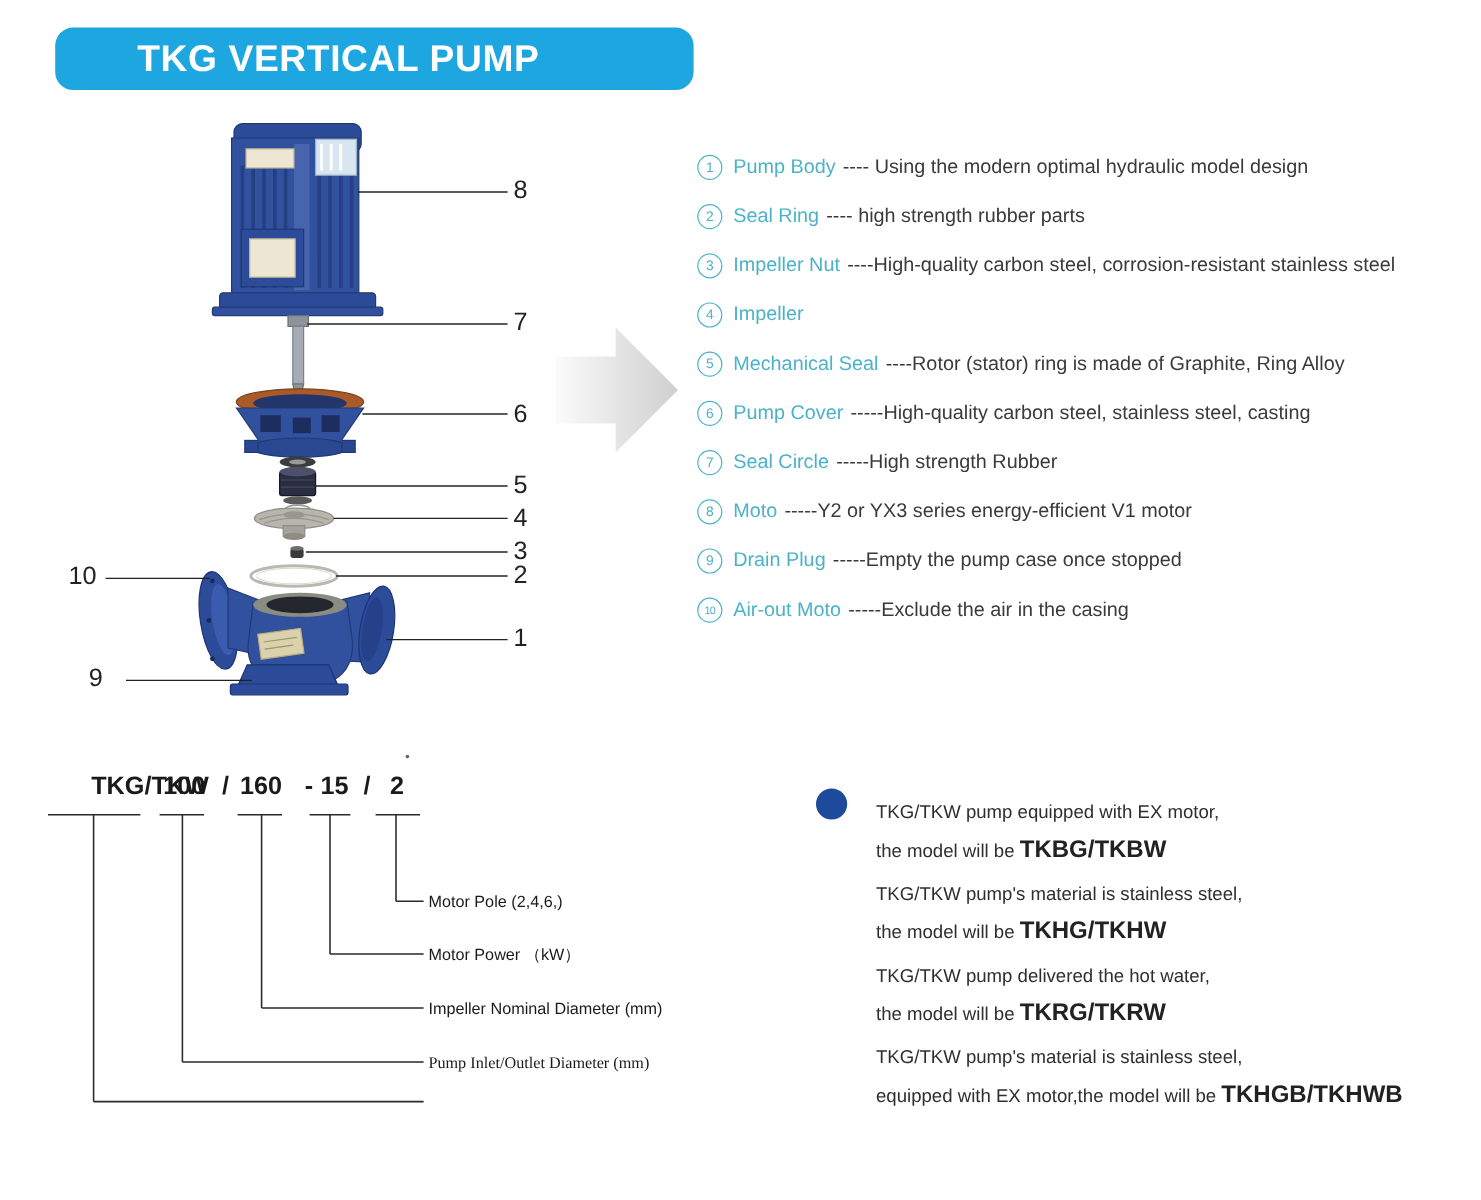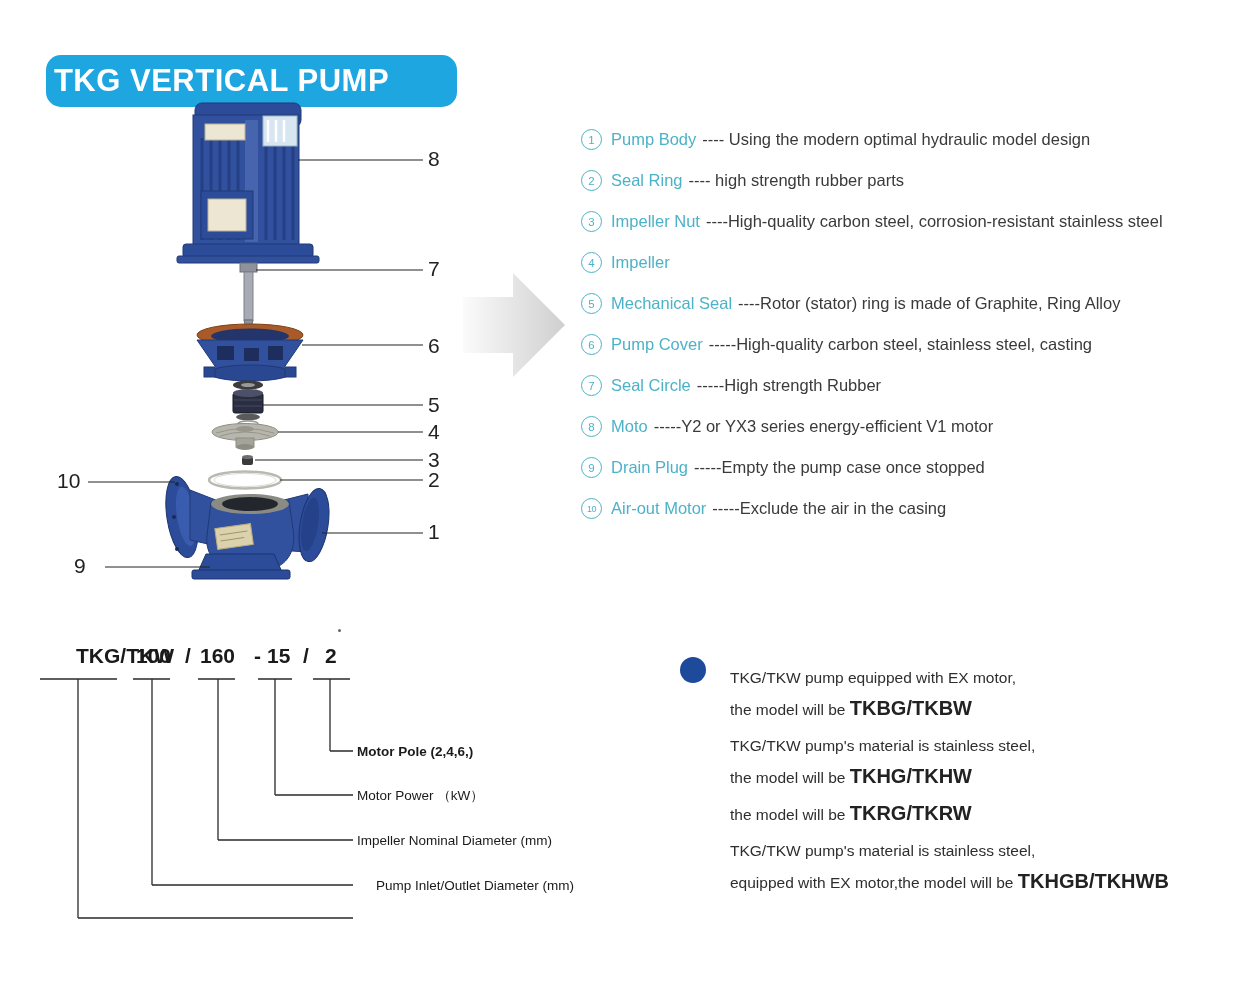--- a/index.html
+++ b/index.html
@@ -1,23 +1,23 @@
 <!DOCTYPE html>
 <html style="--banner-blue: #1ea6e0; --part-teal: #4cb2c8; --bullet-blue: #1d4a9b; --pump-blue: #31519e; --copper-rim: #a85b29;"><head>
 <meta charset="utf-8">
 <title>TKG Vertical Pump</title>
 <style>
   html,body{margin:0;padding:0;background:#ffffff;}
   .page{position:relative;width:1234px;height:1000px;background:#fff;overflow:hidden;
         font-family:"Liberation Sans",sans-serif;color:#333;}
 
   
-  .banner{position:absolute;left:46px;top:23px;width:411px;height:52px;
+  .banner{position:absolute;left:46px;top:23px;width:532px;height:52px;
           background:var(--banner-blue,#1ea6e0);border-radius:15px;
-          display:flex;align-items:center;justify-content:center;margin-top:32px;}
+          display:flex;align-items:center;justify-content:center;}
   .banner span{color:#fff;font-weight:bold;font-size:31px;letter-spacing:.5px;
                transform:translateX(-30px);white-space:nowrap;}
 
   
   .pump-svg{position:absolute;left:30px;top:88px;}
   .callout{position:absolute;font-size:21px;color:#222;line-height:22px;}
 
   
   .arrow-svg{position:absolute;left:455px;top:262px;}
 
@@ -221,21 +221,21 @@
         <span class="pname">Moto</span>
         <span class="pdesc">-----Y2 or YX3 series energy-efficient V1 motor</span>
       </div>
     <div class="part-row">
         <span class="pnum">9</span>
         <span class="pname">Drain Plug</span>
         <span class="pdesc">-----Empty the pump case once stopped</span>
       </div>
     <div class="part-row">
         <span class="pnum small">10</span>
-        <span class="pname">Air-out Motor</span>
+        <span class="pname">Air-out Moto</span>
         <span class="pdesc">-----Exclude the air in the casing</span>
       </div>
   </div>
 
   <span class="code-part" style="left:36px;margin-left:40px;">TKG/TKW</span>
   <span class="code-part" style="left:136px;">100</span>
   <span class="code-part code-sep" style="left:185px;">/</span>
   <span class="code-part" style="left:200px;">160</span>
   <span class="code-part code-sep" style="left:254px;">-</span>
   <span class="code-part" style="left:267px;">15</span>
@@ -246,29 +246,30 @@
   <svg class="tree-svg" width="560" height="290" viewBox="0 0 560 290">
     <g stroke="#2a2a2a" stroke-width="1.3" fill="none">
       <path d="M10 9 H87 M48 9 V248 M48 248 H323"></path>
       <path d="M103 9 H140 M122 9 V215 M122 215 H323"></path>
       <path d="M168 9 H205 M188 9 V170 M188 170 H323"></path>
       <path d="M228 9 H262 M245 9 V125 M245 125 H323"></path>
       <path d="M283 9 H320 M300 9 V81 M300 81 H323"></path>
     </g>
   </svg>
 
-  <div class="code-label" style="left:357px;top:743px;font-weight:bold;">Motor Pole (2,4,6,)</div>
+  <div class="code-label" style="left:357px;top:743px;">Motor Pole (2,4,6,)</div>
   <div class="code-label" style="left:357px;top:787px;">Motor Power （kW）</div>
   <div class="code-label" style="left:357px;top:832px;">Impeller Nominal Diameter (mm)</div>
-  <div class="code-label" style="left:376px;top:877px;">Pump Inlet/Outlet Diameter (mm)</div>
+  <div class="code-label" style="left:357px;top:877px;font-family:Liberation Serif, serif;">Pump Inlet/Outlet Diameter (mm)</div>
 
   <div class="bullet"></div>
   <div class="notes">
     <p class="l1">TKG/TKW pump equipped with EX motor,</p>
     <p class="l2"><span>the model will be </span><b>TKBG/TKBW</b></p>
     <p class="l1">TKG/TKW pump's material is stainless steel,</p>
     <p class="l2"><span>the model will be </span><b>TKHG/TKHW</b></p>
+    <p class="l1">TKG/TKW pump delivered the hot water,</p>
     <p class="l2"><span>the model will be </span><b>TKRG/TKRW</b></p>
     <p class="l1-tight">TKG/TKW pump's material is stainless steel,</p>
     <p><span>equipped with EX motor,the model will be </span><b>TKHGB/TKHWB</b></p>
   </div>
 
 </div>
 
 </body></html>

